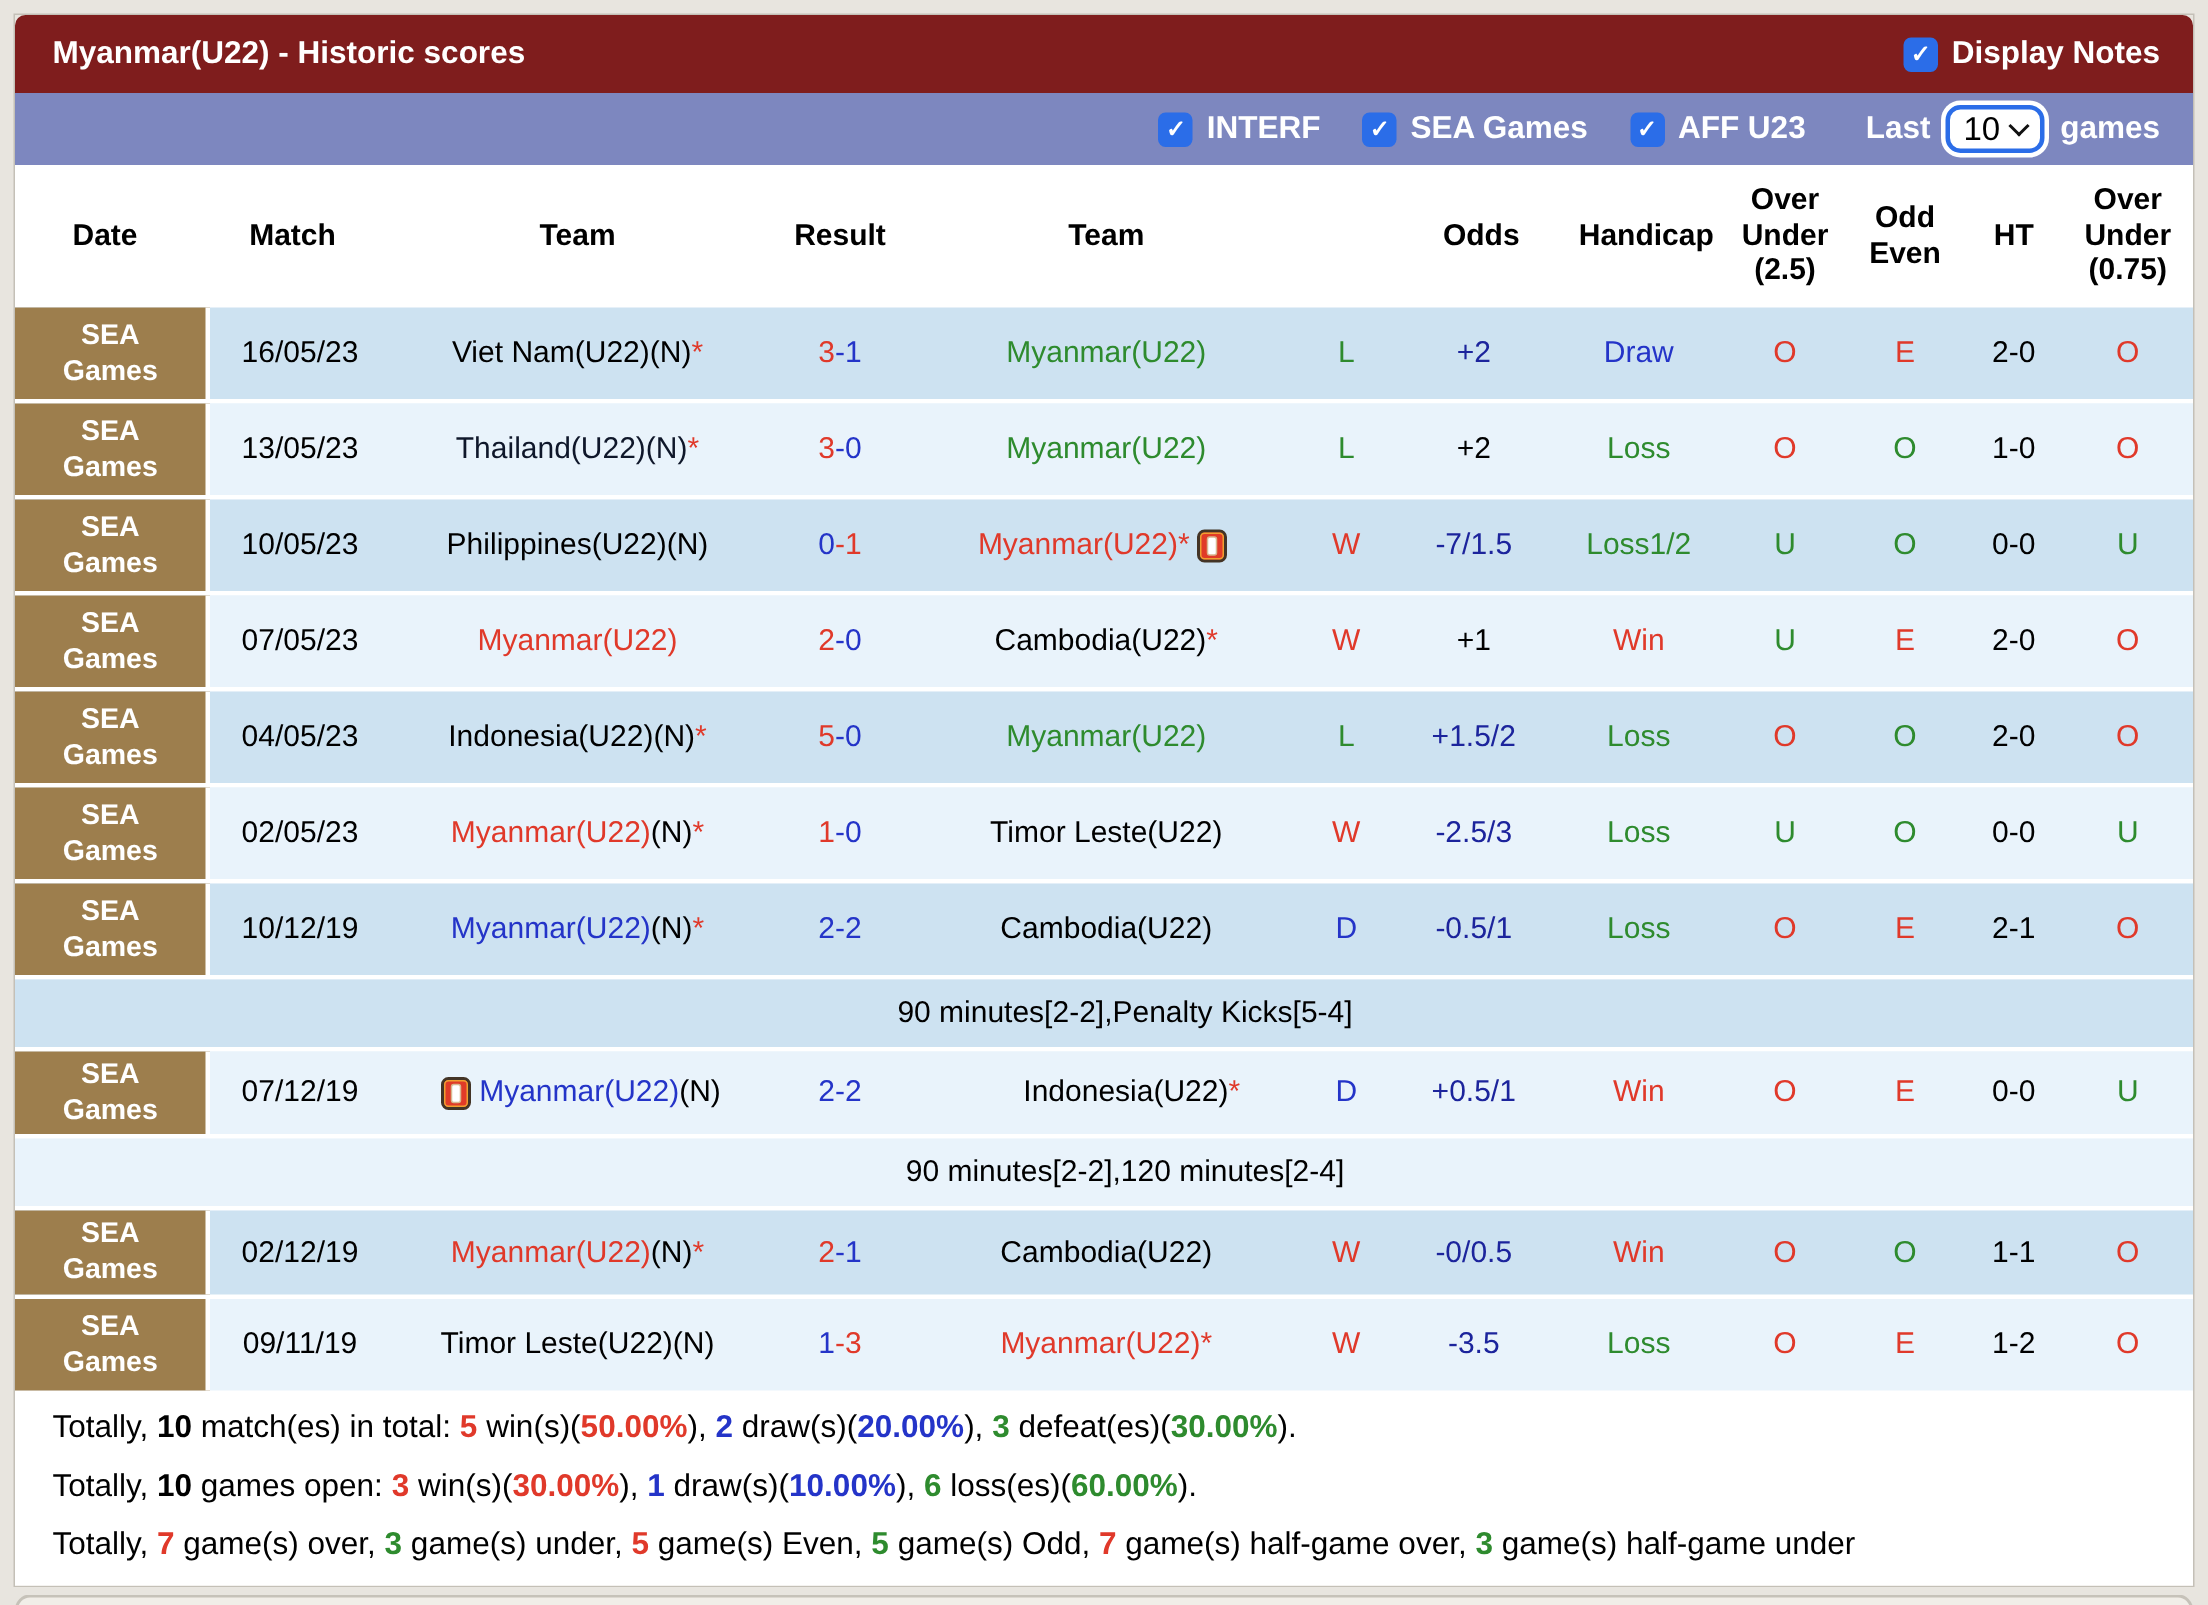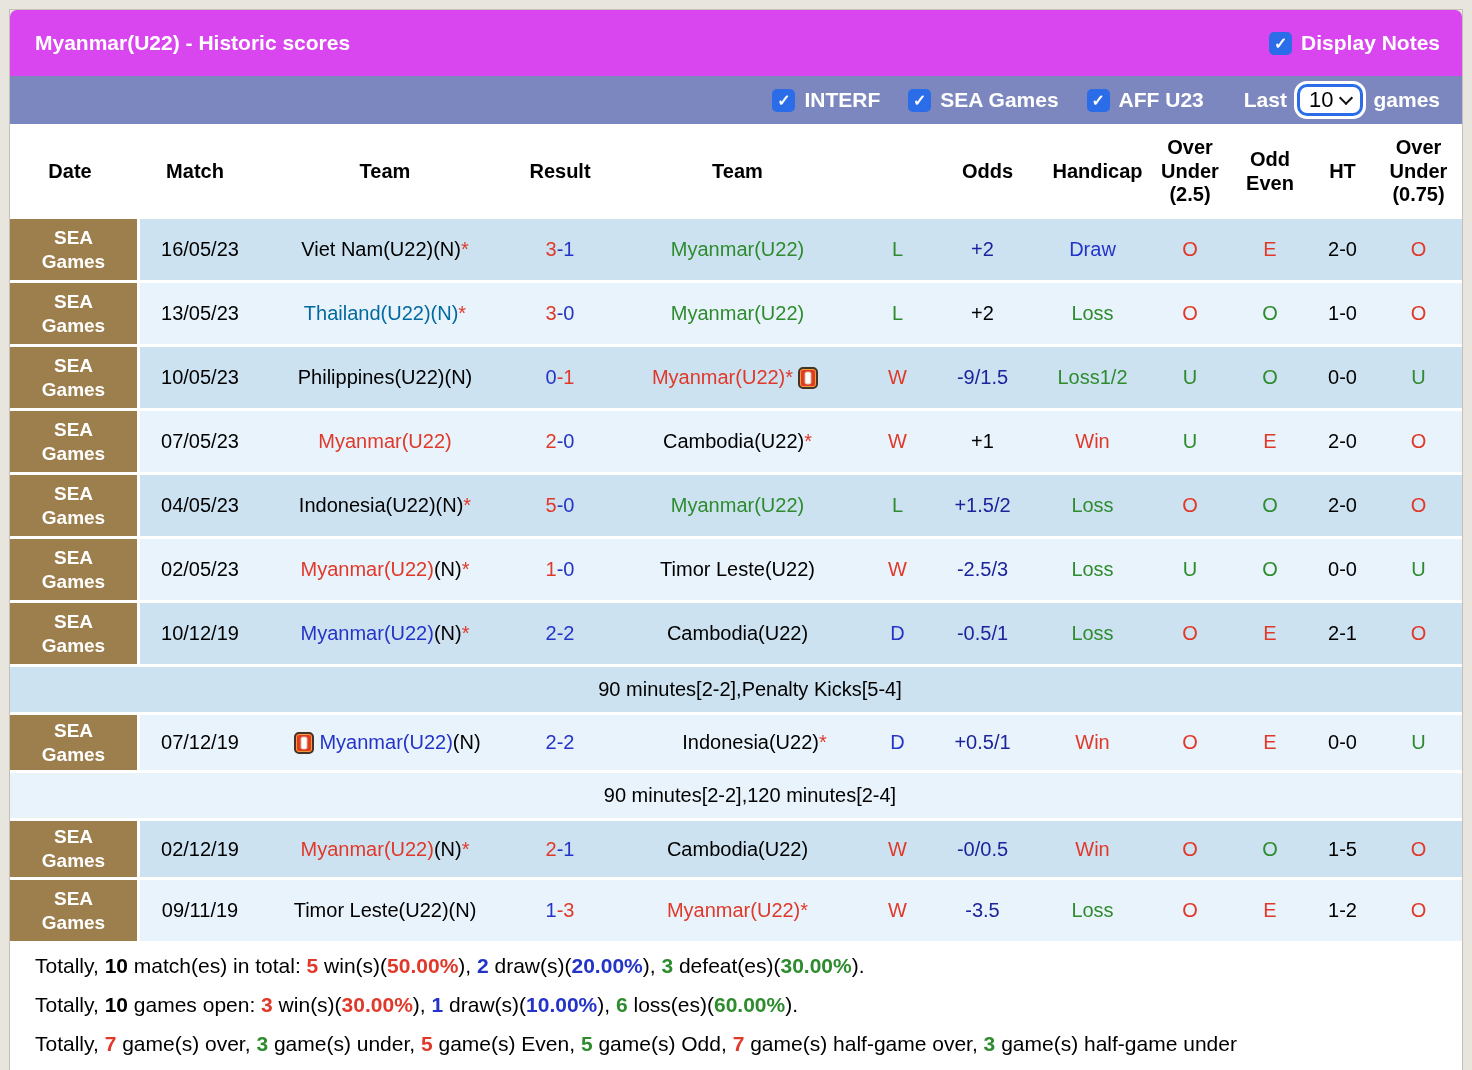--- a/index.html
+++ b/index.html
@@ -6,21 +6,21 @@
   body {
     margin: 0; width: 1472px; height: 1070px; overflow: hidden;
     background: #e8e5df;
     font-family: "Liberation Sans", sans-serif;
   }
   .page { padding: 10px 10px 0 10px; }
   .panel { width: 1452px; box-shadow: 0 0 0 1px #c4c0b7; }
 
   
   .title-bar {
-    height: 66px; background: #d946ef; border-radius: 7px 7px 0 0;
+    height: 52px; background: #7f1d1d; border-radius: 7px 7px 0 0;
     display: flex; align-items: center; justify-content: space-between;
     padding: 0 22px 0 25px;
   }
   .title { color: #fff; font-weight: bold; font-size: 21px; }
   .cb-group { display: inline-flex; align-items: center; gap: 9px; color: #fff; font-weight: bold; font-size: 21px; cursor: pointer; }
   .cb {
     width: 23px; height: 23px; background: #2b6de8; border-radius: 5px;
     color: #fff; font-size: 16px; font-weight: bold;
     display: inline-flex; align-items: center; justify-content: center; flex: none;
   }
@@ -181,21 +181,21 @@
               <span style="color: rgb(224, 57, 42);">O</span>
             </div>
           </div>
           <div class="row light">
             <div class="td c0 match-cell">
               <span>SEA</span>
               <span>Games</span>
             </div>
             <div class="td c1">13/05/23</div>
             <div class="td c2">
-              <span style="color: #0369a1;">Thailand(U22)(N)</span>
+              <span style="color: #0f172a;">Thailand(U22)(N)</span>
               <span style="color: rgb(224, 57, 42);">*</span>
             </div>
             <div class="td c3">
               <span style="color: rgb(224, 57, 42);">3</span>
               <span style="color: rgb(36, 52, 200);">-0</span>
             </div>
             <div class="td c4">
               <span style="color: rgb(46, 139, 46);">Myanmar(U22)</span>
             </div>
             <div class="td c5">
@@ -232,21 +232,21 @@
               <span style="color: rgb(224, 57, 42);">-1</span>
             </div>
             <div class="td c4">
               <span style="color: rgb(224, 57, 42);">Myanmar(U22)*</span>
               <span class="badge"></span>
             </div>
             <div class="td c5">
               <span style="color: rgb(224, 57, 42);">W</span>
             </div>
             <div class="td c6">
-              <span style="color: rgb(28, 36, 156);">-9/1.5</span>
+              <span style="color: rgb(28, 36, 156);">-7/1.5</span>
             </div>
             <div class="td c7">
               <span style="color: rgb(46, 139, 46);">Loss1/2</span>
             </div>
             <div class="td c8">
               <span style="color: rgb(46, 139, 46);">U</span>
             </div>
             <div class="td c9">
               <span style="color: rgb(46, 139, 46);">O</span>
             </div>
@@ -472,21 +472,21 @@
             </div>
             <div class="td c7">
               <span style="color: rgb(224, 57, 42);">Win</span>
             </div>
             <div class="td c8">
               <span style="color: rgb(224, 57, 42);">O</span>
             </div>
             <div class="td c9">
               <span style="color: rgb(46, 139, 46);">O</span>
             </div>
-            <div class="td c10">1-5</div>
+            <div class="td c10">1-1</div>
             <div class="td c11">
               <span style="color: rgb(224, 57, 42);">O</span>
             </div>
           </div>
           <div class="row light">
             <div class="td c0 match-cell">
               <span>SEA</span>
               <span>Games</span>
             </div>
             <div class="td c1">09/11/19</div>

